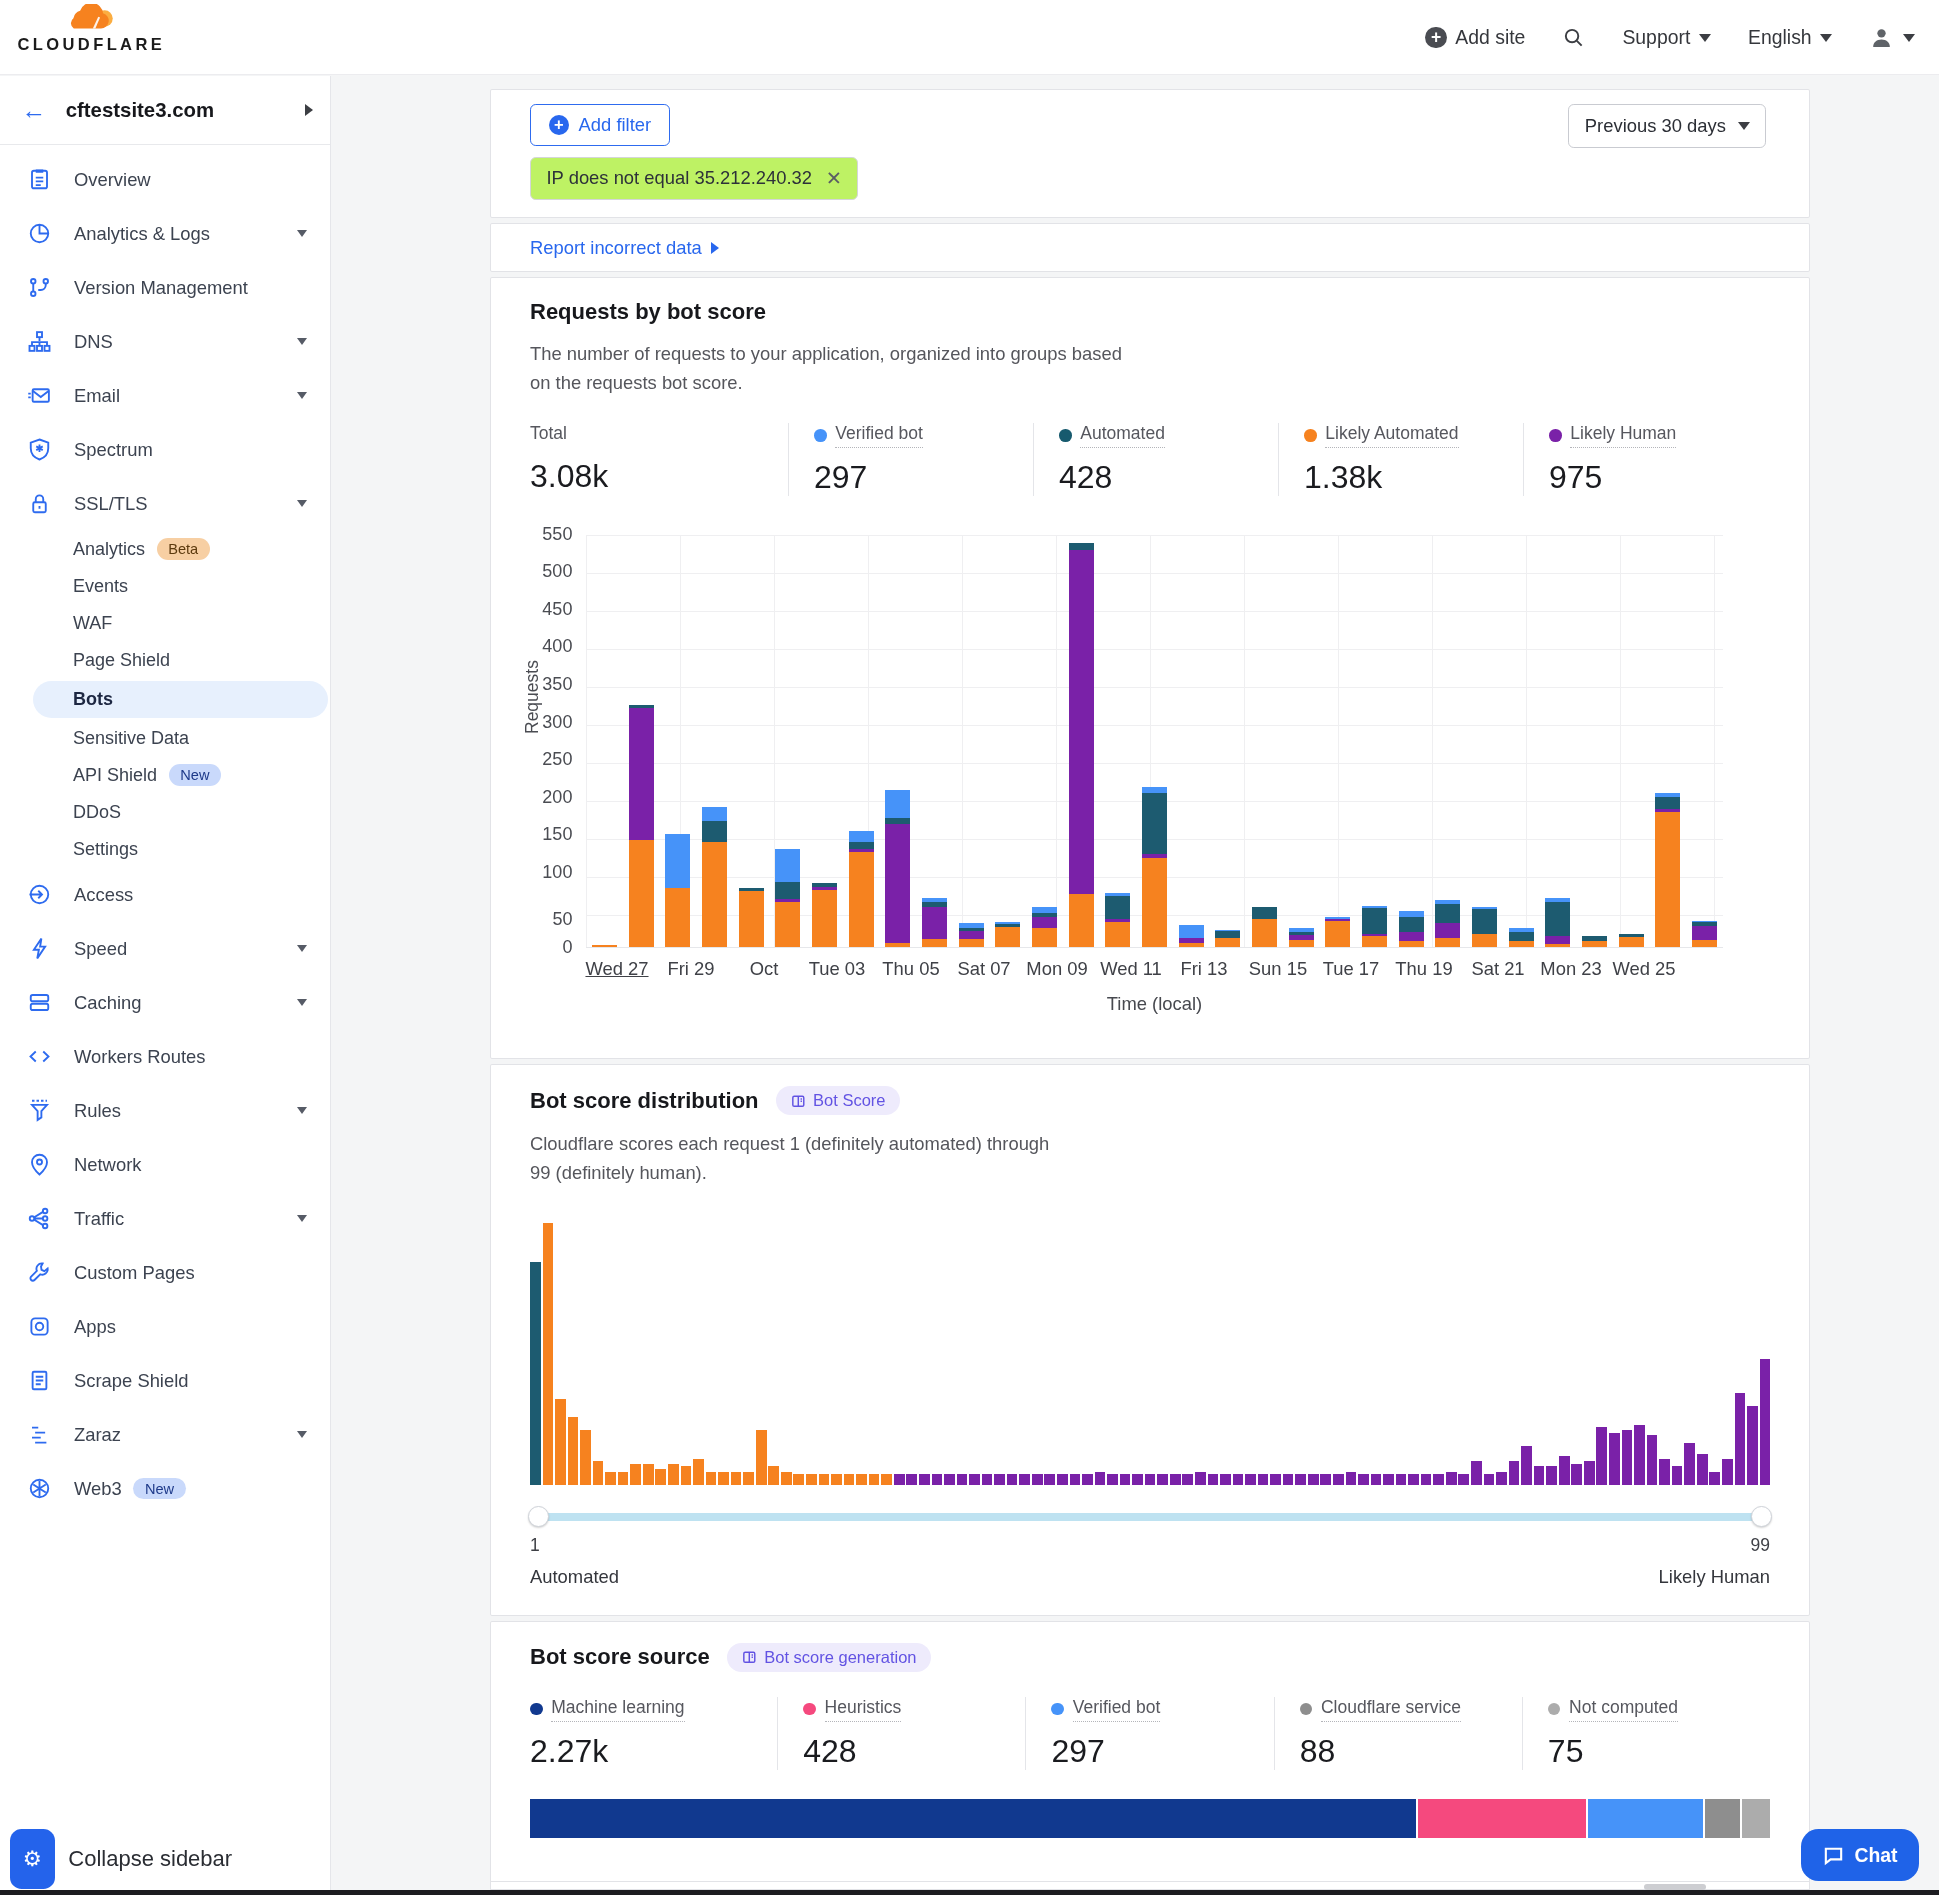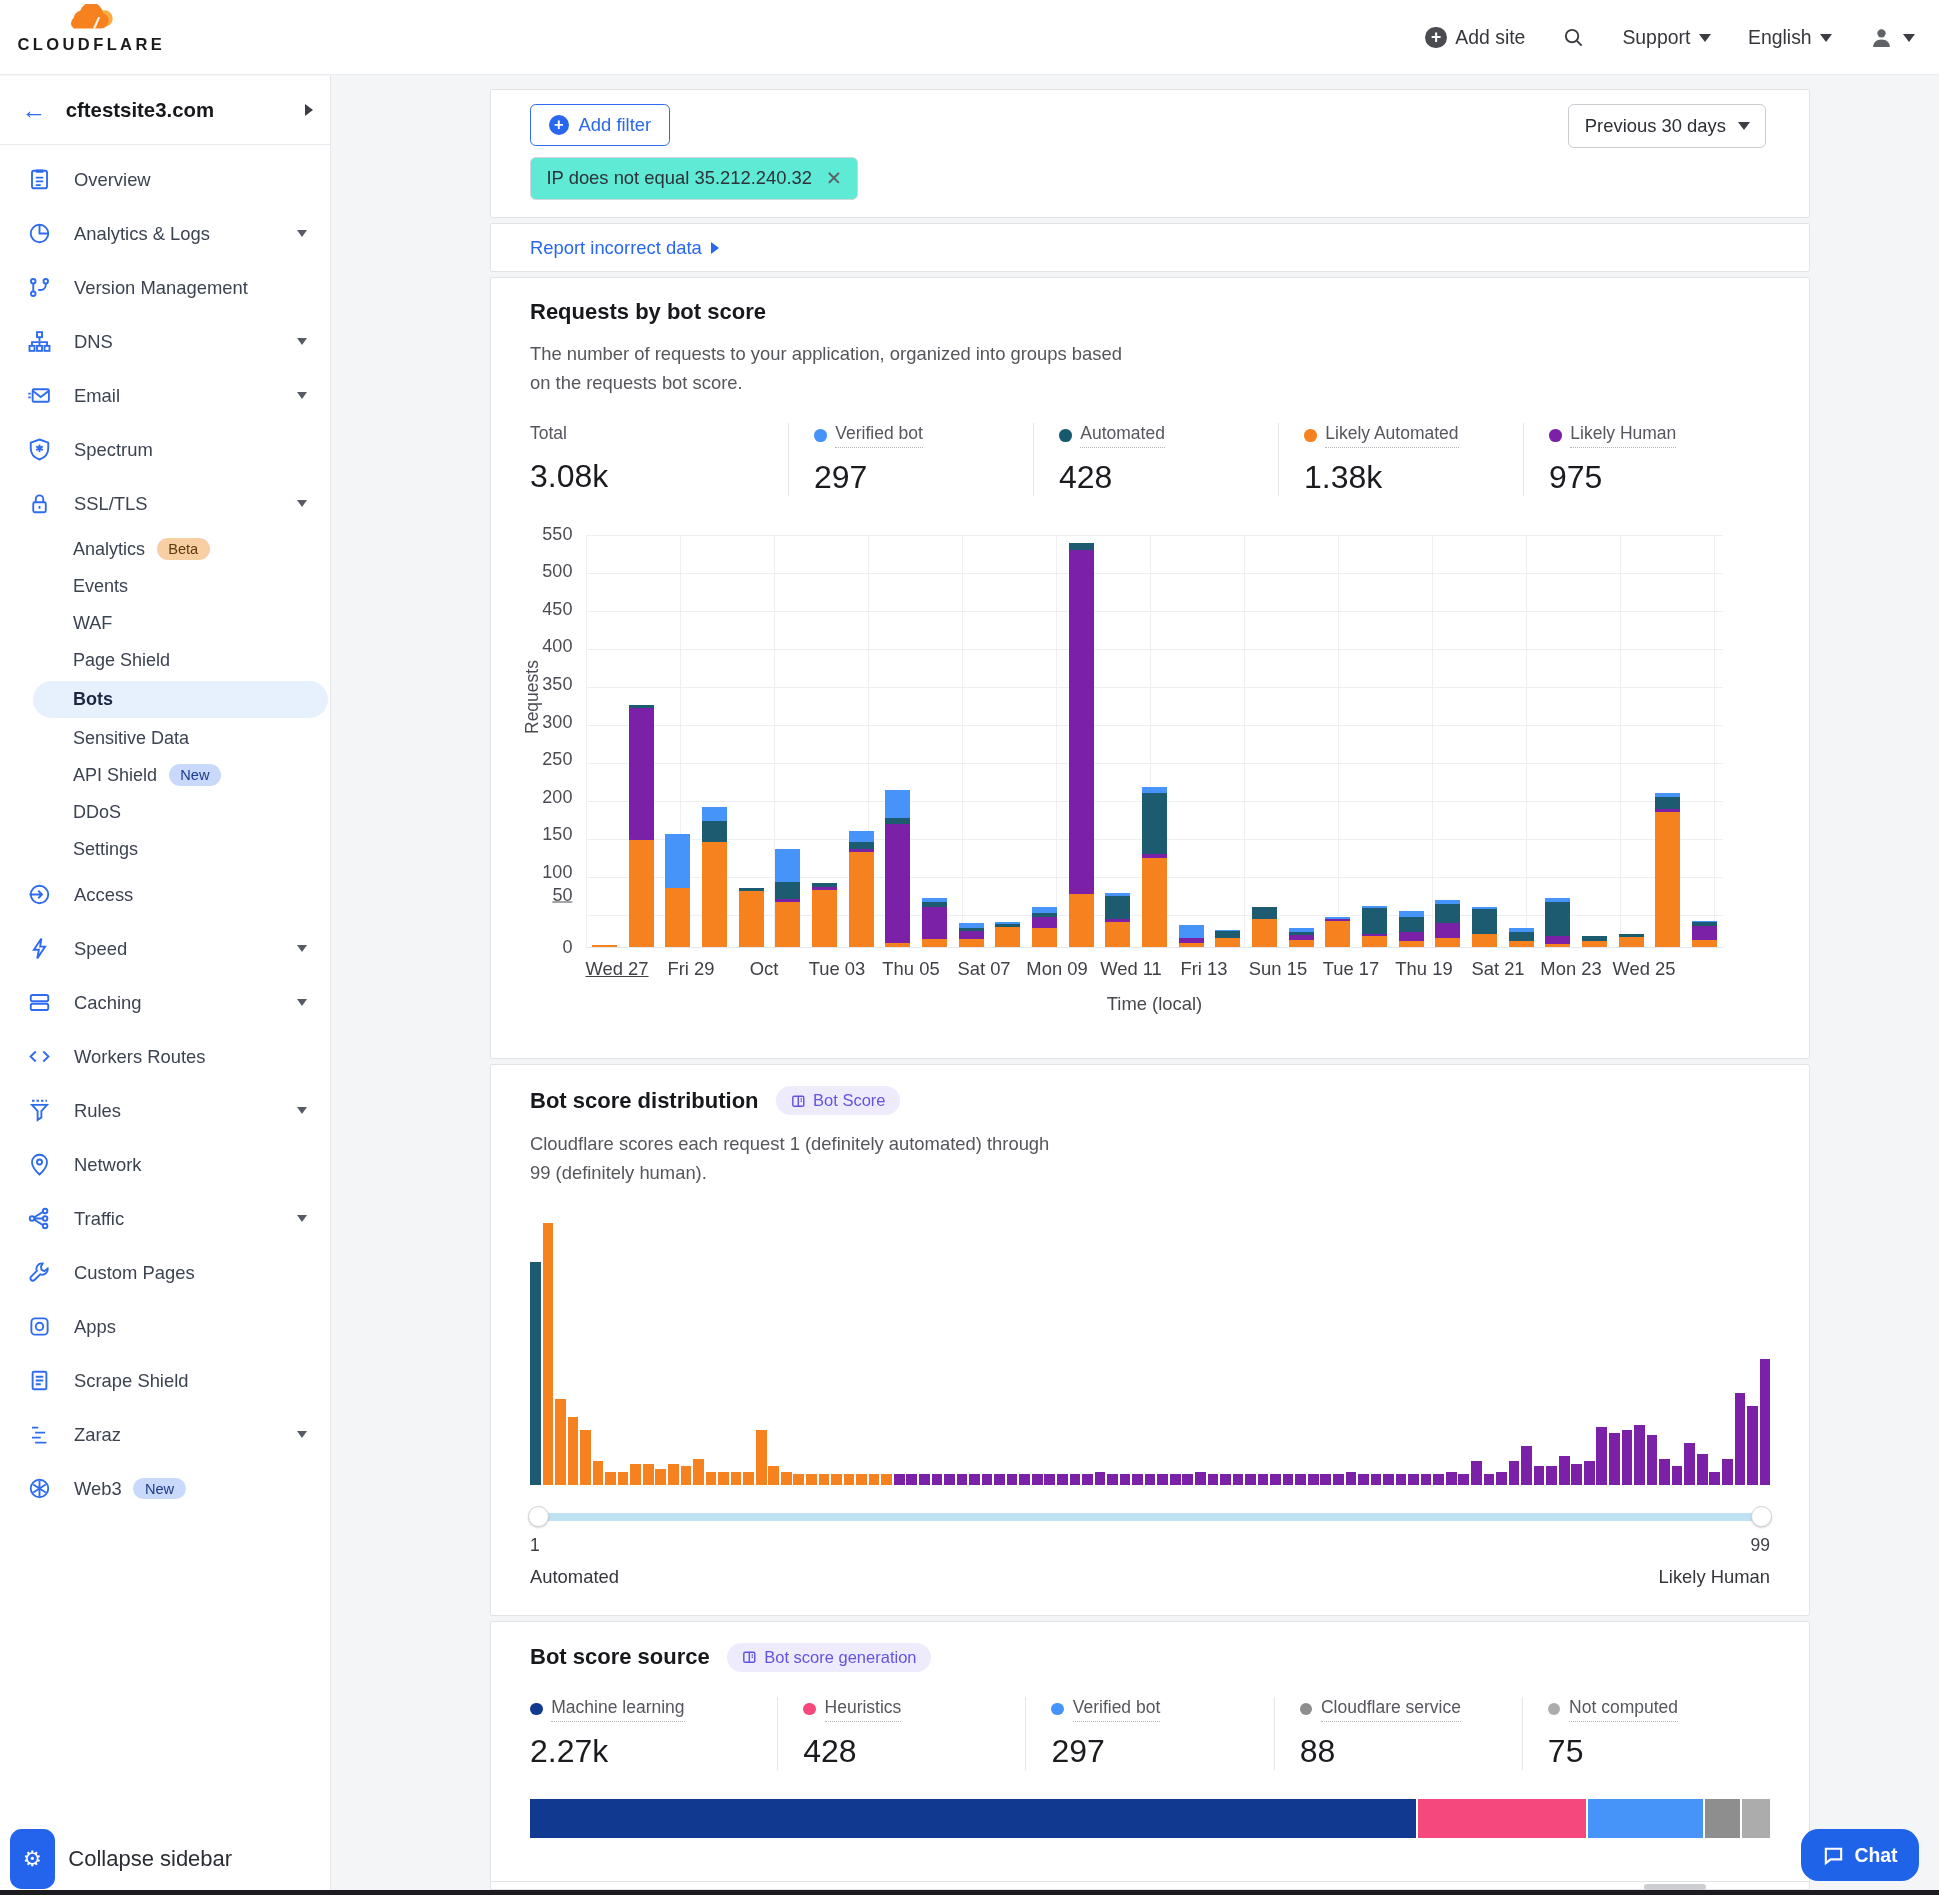--- a/index.html
+++ b/index.html
@@ -38,21 +38,21 @@
 
   
   .main { position:absolute; top:76px; left:331px; right:0; bottom:0; padding:12.6px 129px 0 159px; }
   .card { background:#fff; border:1px solid #e2e3e7; border-radius:1.9px; margin-bottom:4.9px; }
   .pad { padding:21.3px 39px; }
 
   
   .filter-card { position:relative; padding:14.6px 39px 17.5px 39px; }
   .add-filter-btn { display:inline-flex; align-items:center; gap:9.7px; border:1px solid #2e6bef; border-radius:5.8px; color:#2867ee; font-size:18.4px; padding:8.7px 17.5px; background:#fff; cursor:pointer; }
   .blue-plus { width:20.4px; height:20.4px; border-radius:50%; background:#2867ee; color:#fff; font-size:16.5px; line-height:19.4px; text-align:center; font-weight:700; }
-  .chip { display:inline-flex; align-items:center; gap:13.6px; border:1px solid #d4d5d9; border-radius:5.8px; font-size:18.4px; color:#2d3139; padding:8.7px 15.5px; margin-top:11.6px; background:#5eead4; }
+  .chip { display:inline-flex; align-items:center; gap:13.6px; border:1px solid #d4d5d9; border-radius:5.8px; font-size:18.4px; color:#2d3139; padding:8.7px 15.5px; margin-top:11.6px; background:#bef264; }
   .chip-x { color:#5a5d64; font-size:19.4px; cursor:pointer; }
   .range-btn { position:absolute; top:14.6px; right:43px; display:inline-flex; align-items:center; gap:11.6px; border:1px solid #c9cbd1; border-radius:5.8px; background:#fff; color:#2b2e35; font-size:18.4px; padding:9.7px 15.5px; cursor:pointer; }
   .report-row { padding:12.6px 39px; }
   .link { color:#2867ee; font-size:18.4px; cursor:pointer; display:inline-flex; align-items:center; gap:9.7px; }
   .play { width:0; height:0; border-top:6.8px solid transparent; border-bottom:6.8px solid transparent; border-left:8.7px solid #2867ee; }
 
   .card-title { font-size:22px; font-weight:700; color:#17181c; }
   .card-desc { font-size:18.4px; color:#55565c; line-height:1.6; margin-top:13.6px; max-width:621px; }
   .title-row { display:flex; align-items:center; gap:17.5px; }
   .pill-badge { display:inline-flex; align-items:center; gap:7.8px; background:#eeebfc; color:#6253e3; font-size:16.5px; border-radius:14.6px; padding:4.9px 14.6px; cursor:pointer; }
@@ -650,21 +650,21 @@
             <div class="slot">
               <div class="bar">
                 <div class="seg" style="height: 7.5px; background: rgb(246, 130, 31);"></div>
                 <div class="seg" style="height: 13.5px; background: rgb(122, 33, 168);"></div>
                 <div class="seg" style="height: 3.8px; background: rgb(29, 91, 112);"></div>
                 <div class="seg" style="height: 1.5px; background: rgb(70, 147, 249);"></div>
               </div>
             </div>
           </div>
       <span class="ytick" style="bottom: 0px; transform: translateY(50%);">0</span>
-          <span class="ytick" style="bottom: 52px; transform: translateY(50%); text-decoration: underline;">50</span>
+          <span class="ytick" style="bottom: 28px; transform: translateY(50%);">50</span>
           <span class="ytick" style="bottom: 75px; transform: translateY(50%); margin-left: 43px;">100</span>
           <span class="ytick" style="bottom: 113px; transform: translateY(50%);">150</span>
           <span class="ytick" style="bottom: 150px; transform: translateY(50%);">200</span>
           <span class="ytick" style="bottom: 188px; transform: translateY(50%);">250</span>
           <span class="ytick" style="bottom: 225px; transform: translateY(50%);">300</span>
           <span class="ytick" style="bottom: 263px; transform: translateY(50%);">350</span>
           <span class="ytick" style="bottom: 301px; transform: translateY(50%);">400</span>
           <span class="ytick" style="bottom: 338px; transform: translateY(50%);">450</span>
           <span class="ytick" style="bottom: 376px; transform: translateY(50%);">500</span>
           <span class="ytick" style="bottom: 413px; transform: translateY(50%);">550</span>

